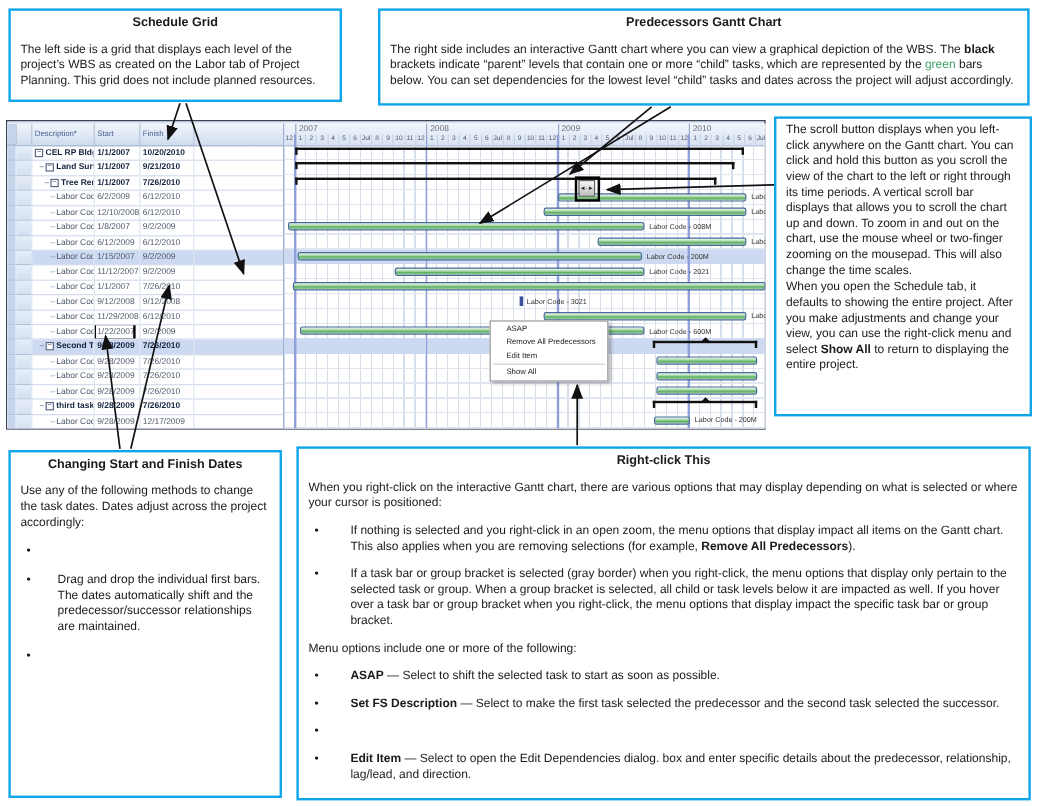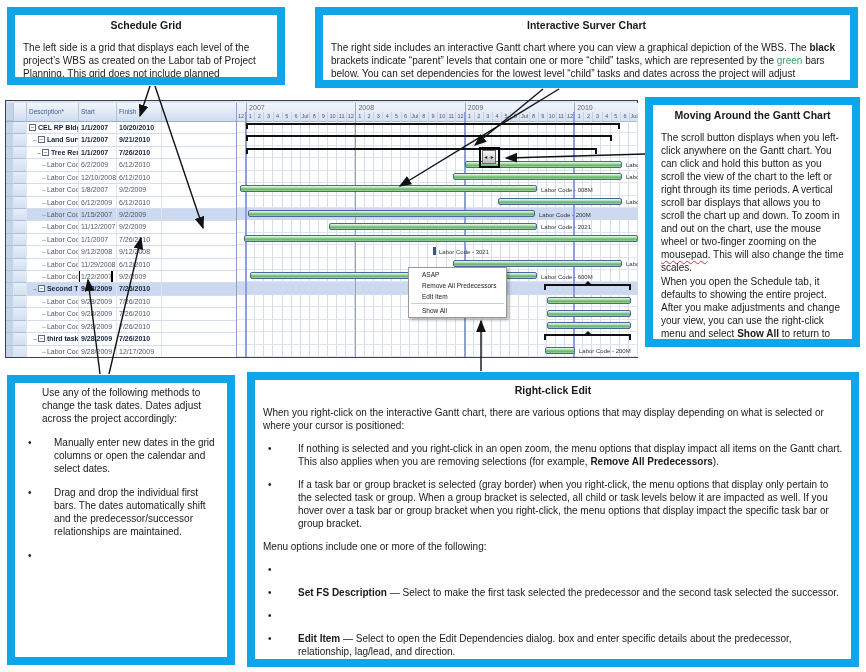--- a/index.html
+++ b/index.html
@@ -1,26 +1,26 @@
 <!DOCTYPE html>
 <html style="--accent-green: #3fa06a; --bar-green: #5fae66; --bar-border: #46699a; --selection-blue: #cdd9f0; --year-line: #8f9fd9; --bracket-black: #111111; --header-blue: #d7e2f2; --annotation-black: #000000;"><head>
 <meta charset="utf-8">
 <style>
   html,body{margin:0;padding:0;}
   body{width:866px;height:672px;position:relative;overflow:hidden;background:#fff;
        font-family:"Liberation Sans", sans-serif;color:#1a1a1a;}
 
   
-  .callout{position:absolute;background:#fff;border:8px solid #0ea5e9;box-sizing:border-box;
+  .callout{position:absolute;background:#fff;border:2px solid #0ea5e9;box-sizing:border-box;
            font-size:10px;line-height:13px;padding:3px 8px 2px 8px;overflow:hidden;}
   .callout .title{text-align:center;font-weight:bold;font-size:10.5px;margin:1px 0 9px 0;}
   .callout p{margin:0 0 7px 0;}
   .seg-b{font-weight:bold;text-align:right;}
   .seg-g{color:var(--accent-green,#3fa06a);}
-  .seg-sp{text-decoration:underline;text-decoration-style:wavy;
+  .seg-sp{text-decoration-style:wavy;
           text-decoration-color:#c33;text-decoration-thickness:1px;text-underline-offset:2px;}
   .bullet{display:flex;margin:0 0 7px 0;}
   .bullet .dot{flex:none;padding-left:5px;}
   .b-mid .dot{width:26px;}
   .b-wide .dot{width:30px;}
   #box-schedule{left:7px;top:7px;width:278px;height:78px;}
   #box-interactive{left:315px;top:7px;width:543px;height:81px;}
   #box-moving{left:645px;top:97px;width:215px;height:250px;}
   #box-changing{left:7px;top:375px;width:228px;height:290px;}
   #box-rightclick{left:247px;top:372px;width:612px;height:295px;}
@@ -100,64 +100,64 @@
 </style>
 </head>
 <body>
 
 <div class="callout" id="box-schedule">
   <div class="title">Schedule Grid</div>
   <p><span>The left side is a grid that displays each level of the project’s WBS as created on the Labor tab of Project Planning. This grid does not include planned resources.</span></p>
 </div>
 
 <div class="callout" id="box-interactive">
-  <div class="title">Interactive Surver Chart</div>
+  <div class="title">Predecessors Gantt Chart</div>
   <p><span>The right side includes an interactive Gantt chart where you can view a graphical depiction of the WBS. The </span><span class="seg-b">black</span><span> brackets indicate “parent” levels that contain one or more “child” tasks, which are represented by the </span><span class="seg-g">green</span><span> bars below. You can set dependencies for the lowest level “child” tasks and dates across the project will adjust accordingly.</span></p>
 </div>
 
 <div class="callout" id="box-moving">
-  <div class="title">Moving Around the Gantt Chart</div>
   <p style="margin-bottom:1px;"><span>The scroll button displays when you left-click anywhere on the Gantt chart. You can click and hold this button as you scroll the view of the chart to the left or right through its time periods. A vertical scroll bar displays that allows you to scroll the chart up and down. To zoom in and out on the chart, use the mouse wheel or two-finger zooming on the </span><span class="seg-sp">mousepad</span><span>. This will also change the time scales.</span></p>
   <p><span>When you open the Schedule tab, it defaults to showing the entire project. After you make adjustments and change your view, you can use the right-click menu and select </span><span class="seg-b">Show All</span><span> to return to displaying the entire project.</span></p>
 </div>
 
 <div class="callout" id="box-changing">
-  <p style="margin-bottom:11px;margin-left:19px;"><span>Use any of the following methods to change the task dates. Dates adjust across the project accordingly:</span></p>
+  <div class="title">Changing Start and Finish Dates</div>
+  <p style="margin-bottom:11px;"><span>Use any of the following methods to change the task dates. Dates adjust across the project accordingly:</span></p>
   <div class="b-mid">
       <div class="bullet" style="margin-bottom: 11px;">
         <span class="dot">•</span>
-        <span class="btxt"><span>Manually enter new dates in the grid columns or open the calendar and select dates.</span></span>
       </div>
       <div class="bullet" style="margin-bottom: 11px;">
         <span class="dot">•</span>
         <span class="btxt"><span>Drag and drop the individual first bars. The dates automatically shift and the predecessor/successor relationships are maintained.</span></span>
       </div>
       <div class="bullet" style="margin-bottom: 11px;">
         <span class="dot">•</span>
       </div>
     </div>
 </div>
 
 <div class="callout" id="box-rightclick">
-  <div class="title">Right-click Edit</div>
+  <div class="title">Right-click This</div>
   <p style="margin-bottom:10px;"><span>When you right-click on the interactive Gantt chart, there are various options that may display depending on what is selected or where your cursor is positioned:</span></p>
   <div class="b-wide">
       <div class="bullet" style="margin-bottom: 10px;">
         <span class="dot">•</span>
         <span class="btxt"><span>If nothing is selected and you right-click in an open zoom, the menu options that display impact all items on the Gantt chart. This also applies when you are removing selections (for example, </span><span class="seg-b">Remove All Predecessors</span><span>).</span></span>
       </div>
       <div class="bullet" style="margin-bottom: 10px;">
         <span class="dot">•</span>
         <span class="btxt"><span>If a task bar or group bracket is selected (gray border) when you right-click, the menu options that display only pertain to the selected task or group. When a group bracket is selected, all child or task levels below it are impacted as well. If you hover over a task bar or group bracket when you right-click, the menu options that display impact the specific task bar or group bracket.</span></span>
       </div>
     </div>
   <p style="margin:2px 0 10px 0;"><span>Menu options include one or more of the following:</span></p>
   <div class="b-wide">
       <div class="bullet" style="margin-bottom: 10px;">
         <span class="dot">•</span>
+        <span class="btxt"><span class="seg-b">ASAP</span><span> — Select to shift the selected task to start as soon as possible.</span></span>
       </div>
       <div class="bullet" style="margin-bottom: 10px;">
         <span class="dot">•</span>
         <span class="btxt"><span class="seg-b">Set FS Description</span><span> — Select to make the first task selected the predecessor and the second task selected the successor.</span></span>
       </div>
       <div class="bullet" style="margin-bottom: 10px;">
         <span class="dot">•</span>
       </div>
       <div class="bullet" style="margin-bottom: 10px;">
         <span class="dot">•</span>

